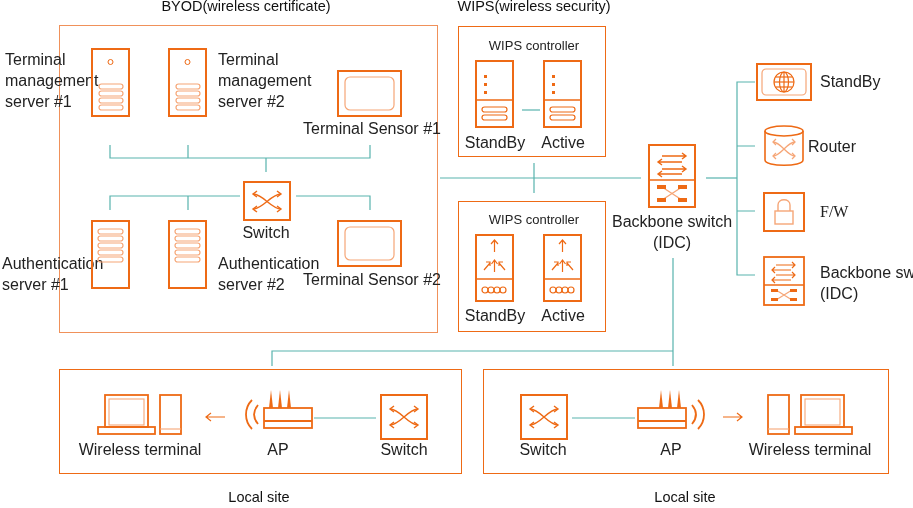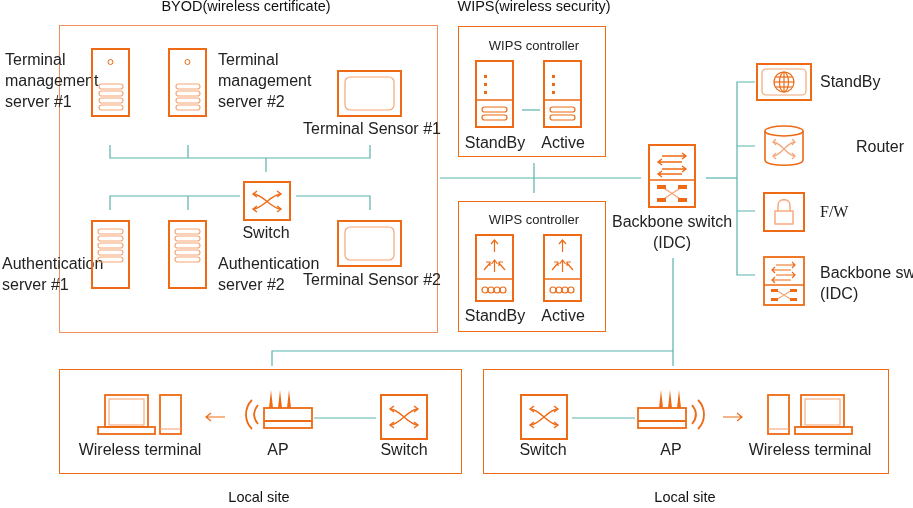--- a/index.html
+++ b/index.html
@@ -227,21 +227,21 @@
 <svg class="icon" style="left:763px;top:124px;" width="42" height="44">
   <g fill="none" stroke="#ee6a15" stroke-width="1.6">
     <ellipse cx="21" cy="7" rx="19" ry="5"></ellipse>
     <path d="M2 7 V36 C2 43 40 43 40 36 V7"></path>
   </g>
   <g fill="none" stroke="#f6a677" stroke-width="1.3">
     <path d="M10 18 C18 18 24 32 32 32 M10 32 C18 32 24 18 32 18"></path>
     <path d="M13 15 L10 18 L13 21 M29 15 L32 18 L29 21 M13 29 L10 32 L13 35 M29 29 L32 32 L29 35"></path>
   </g>
 </svg>
-<div class="lbl" style="left:856px;top:136px;">Router</div>
+<div class="lbl" style="left:808px;top:136px;">Router</div>
 
 <svg class="icon" style="left:763px;top:192px;" width="42" height="40">
   <rect x="1" y="1" width="40" height="38" fill="none" stroke="#ee6a15" stroke-width="2"></rect>
   <g fill="none" stroke="#f6a677" stroke-width="1.4">
     <path d="M15 19 V13 C15 6 27 6 27 13 V19"></path>
     <rect x="12" y="19" width="18" height="13"></rect>
   </g>
 </svg>
 <div class="lbl" style="left:820px;top:201px;font-family:Liberation Serif, serif;">F/W</div>
 

